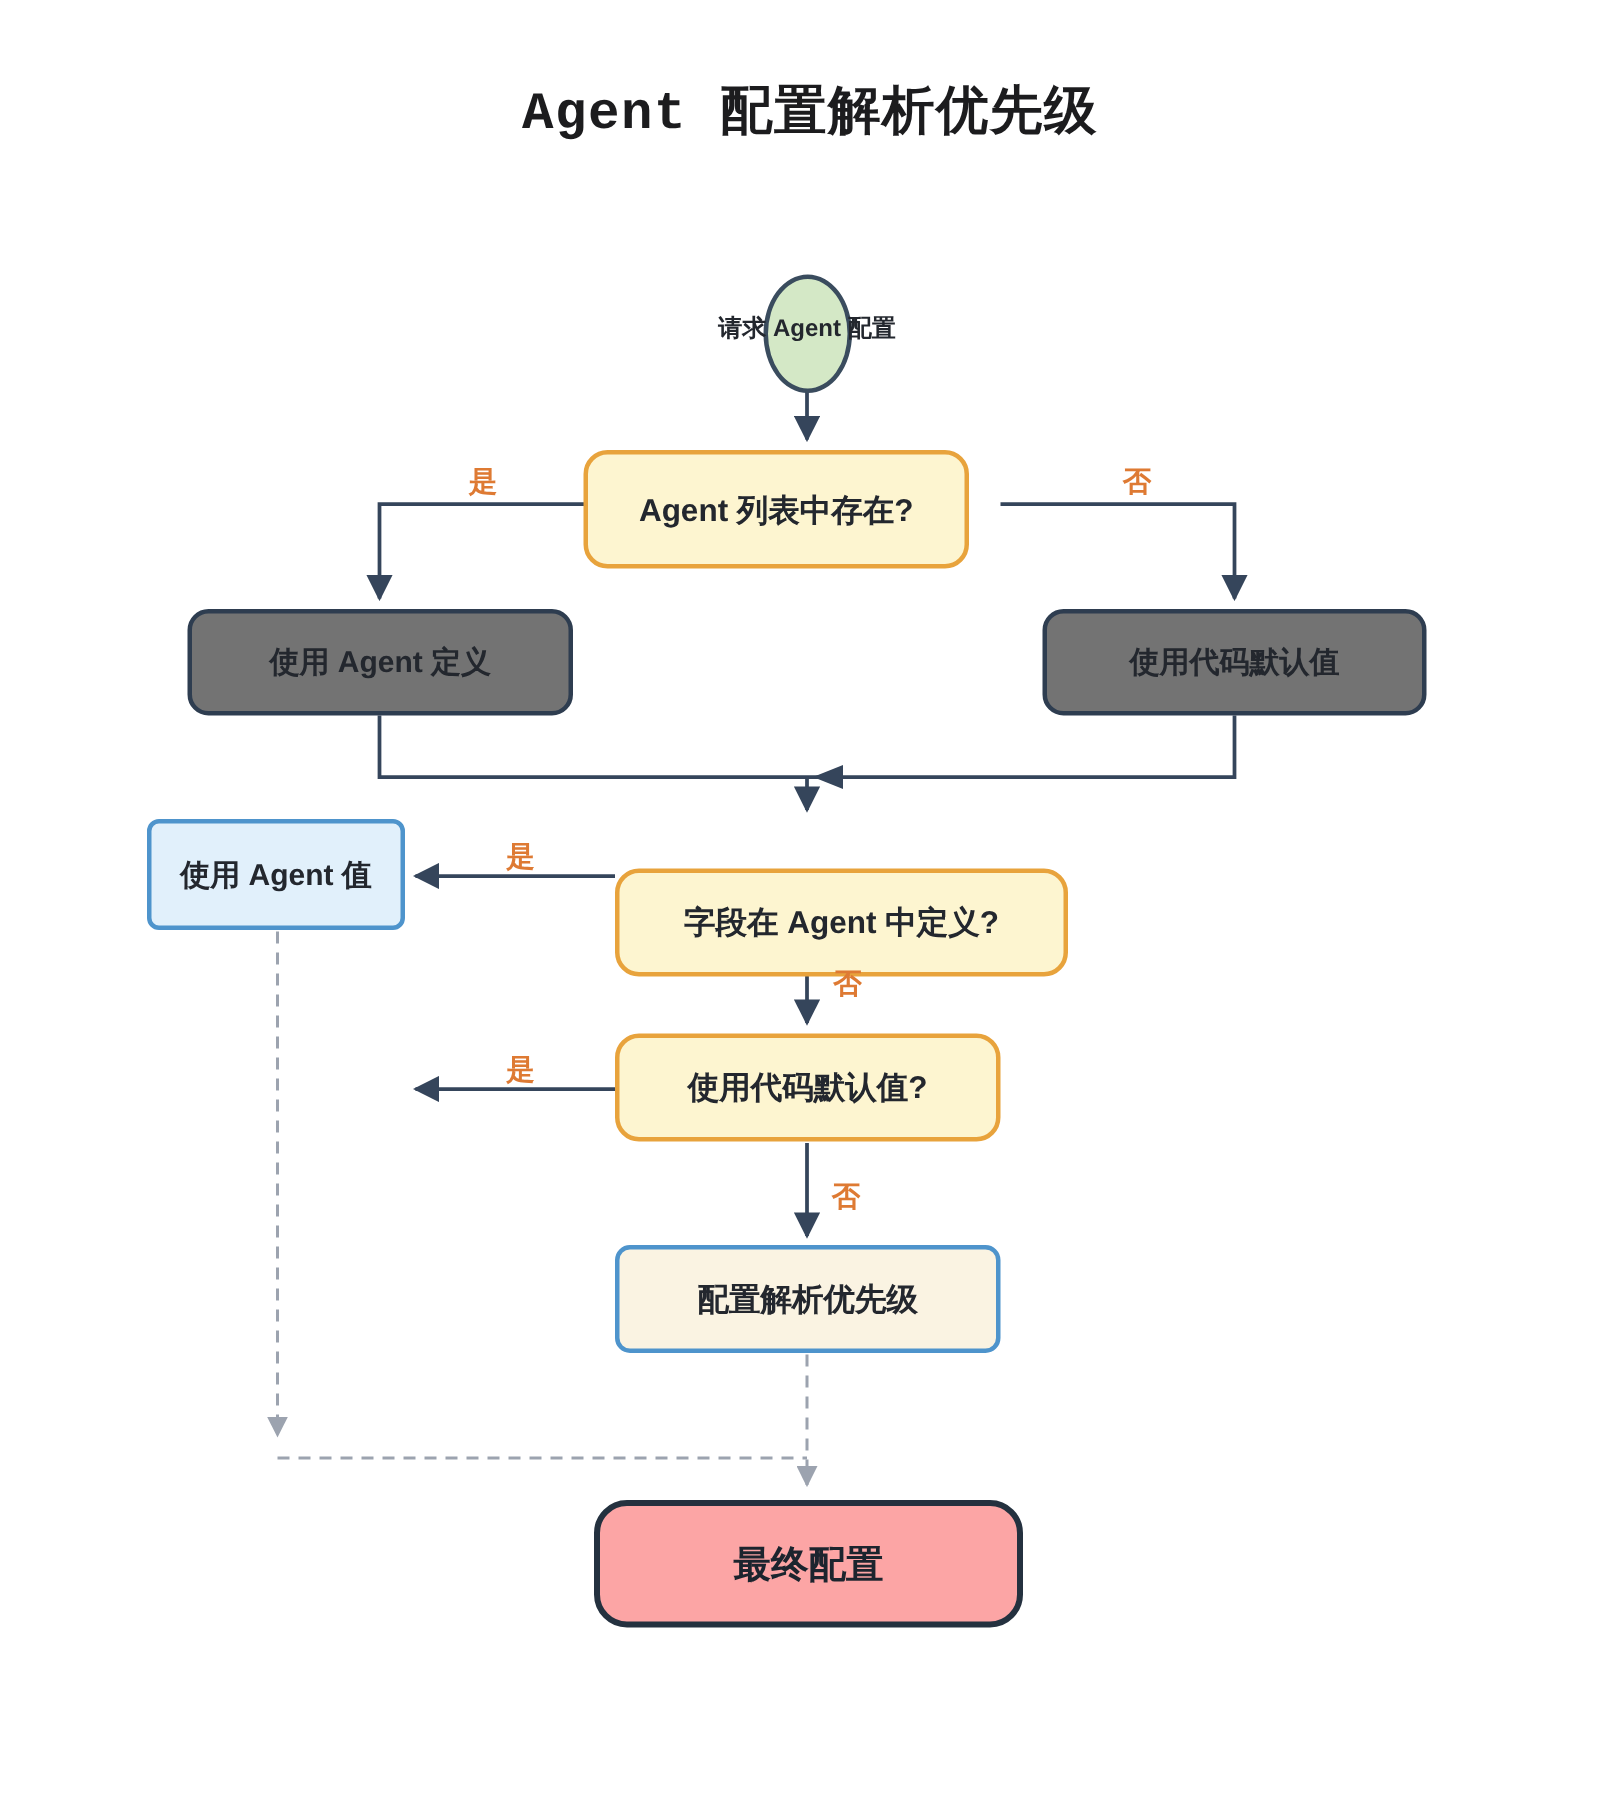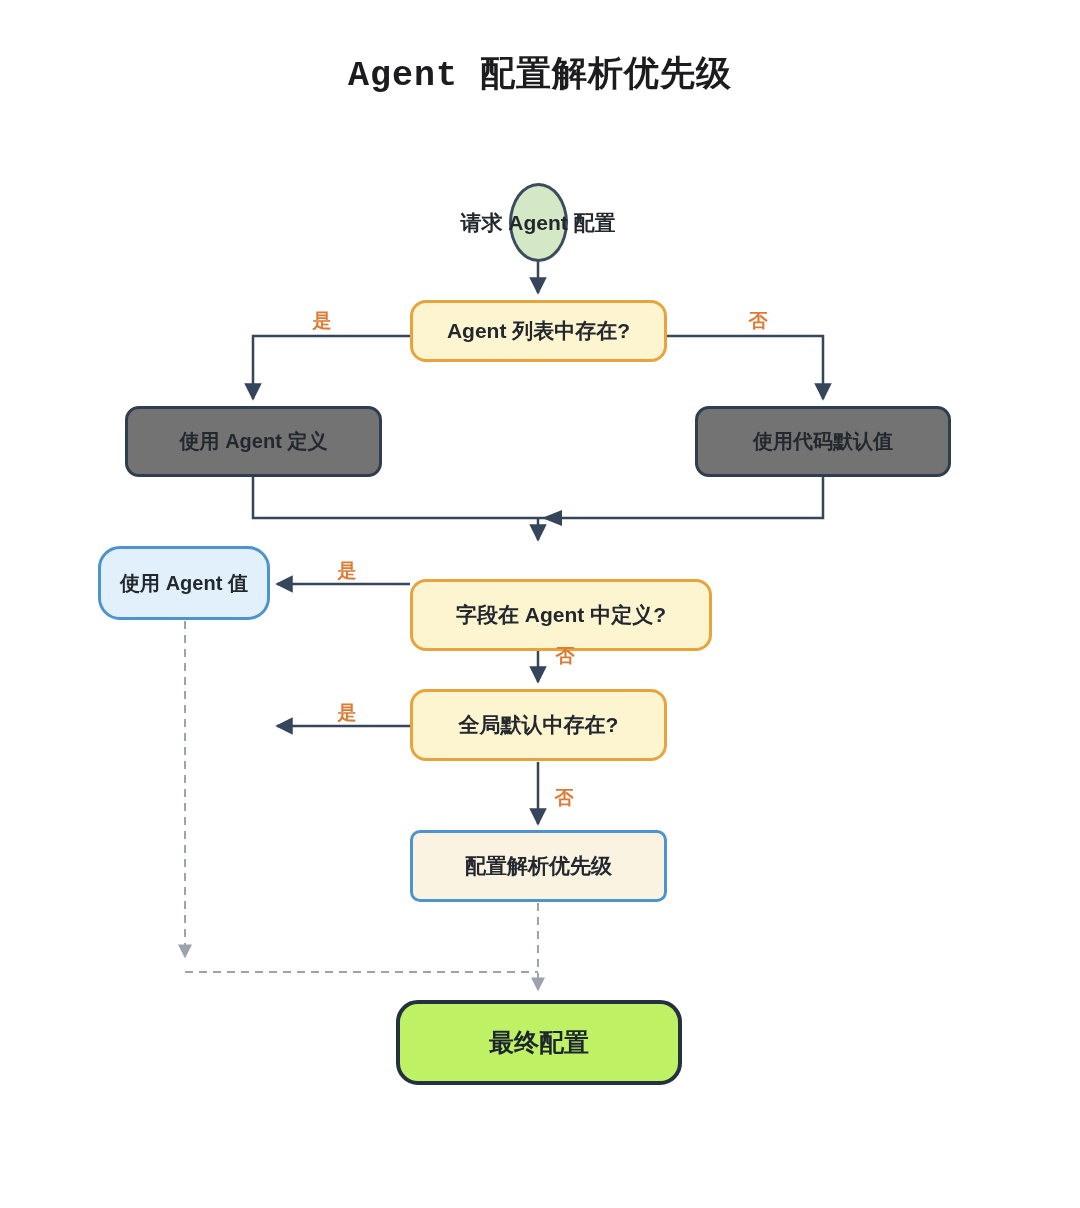--- a/index.html
+++ b/index.html
@@ -44,60 +44,60 @@
     width: 59px; height: 79px;
     background: #d4e8c6;
     border: 3px solid #3a4c5e;
     border-radius: 50%;
   }
   .start-label {
     position: absolute;
     left: 538px; top: 209px;
     transform: translateX(-50%);
     white-space: nowrap;
-    font-size: 21px;
+    font-size: 16px;
     font-weight: 700;
     color: #23272e;
     z-index: 3;
   }
   .decision {
     background: #fdf5d0;
     border: 3px solid #e8a33c;
     border-radius: 16px;
     font-size: 21px;
   }
-  .decision-1 { left: 410px; top: 300px; width: 257px; height: 62px; }
+  .decision-1 { left: 389px; top: 300px; width: 257px; height: 79px; }
   .decision-2 { left: 410px; top: 579px; width: 302px; height: 72px; }
   .decision-3 { left: 410px; top: 689px; width: 257px; height: 72px; }
   .plain {
     background: #737373;
     border: 3px solid #2e3d50;
     border-radius: 14px;
     font-size: 20px;
   }
   .plain-left  { left: 125px; top: 406px; width: 257px; height: 71px; }
   .plain-right { left: 695px; top: 406px; width: 256px; height: 71px; }
   .bluebox {
     background: #e1f0fb;
     border: 3px solid #4e94cc;
-    border-radius: 22px;
+    border-radius: 8px;
     font-size: 20px;
   }
   .blue-agent-value    { left: 98px; top: 546px; width: 172px; height: 74px; }
   .blue-global-default { left: 98px; top: 688px; width: 172px; height: 74px; }
   .cream-code-default {
     left: 410px; top: 830px; width: 257px; height: 72px;
     background: #faf3e2;
     border: 3px solid #4e94cc;
     border-radius: 10px;
     font-size: 21px;
   }
   .final-box {
     left: 396px; top: 1000px; width: 286px; height: 85px;
-    background: #bef264;
+    background: #fca5a5;
     border: 4px solid #24313f;
     border-radius: 22px;
     font-size: 25px;
     color: #1c242e;
   }
   .edge-label {
     position: absolute;
     transform: translateX(-50%);
     font-size: 19px;
     font-weight: 700;
@@ -170,21 +170,21 @@
   </div>
 
   <div class="node decision decision-2">
     <span>字段在 Agent 中定义?</span>
   </div>
   <div class="node bluebox blue-agent-value">
     <span>使用 Agent 值</span>
   </div>
 
   <div class="node decision decision-3">
-    <span>全局默认中存在?</span>
+    <span>使用代码默认值?</span>
   </div>
 
   <div class="node cream-code-default">
     <span>配置解析优先级</span>
   </div>
 
   <div class="node final-box">
     <span>最终配置</span>
   </div>
 

